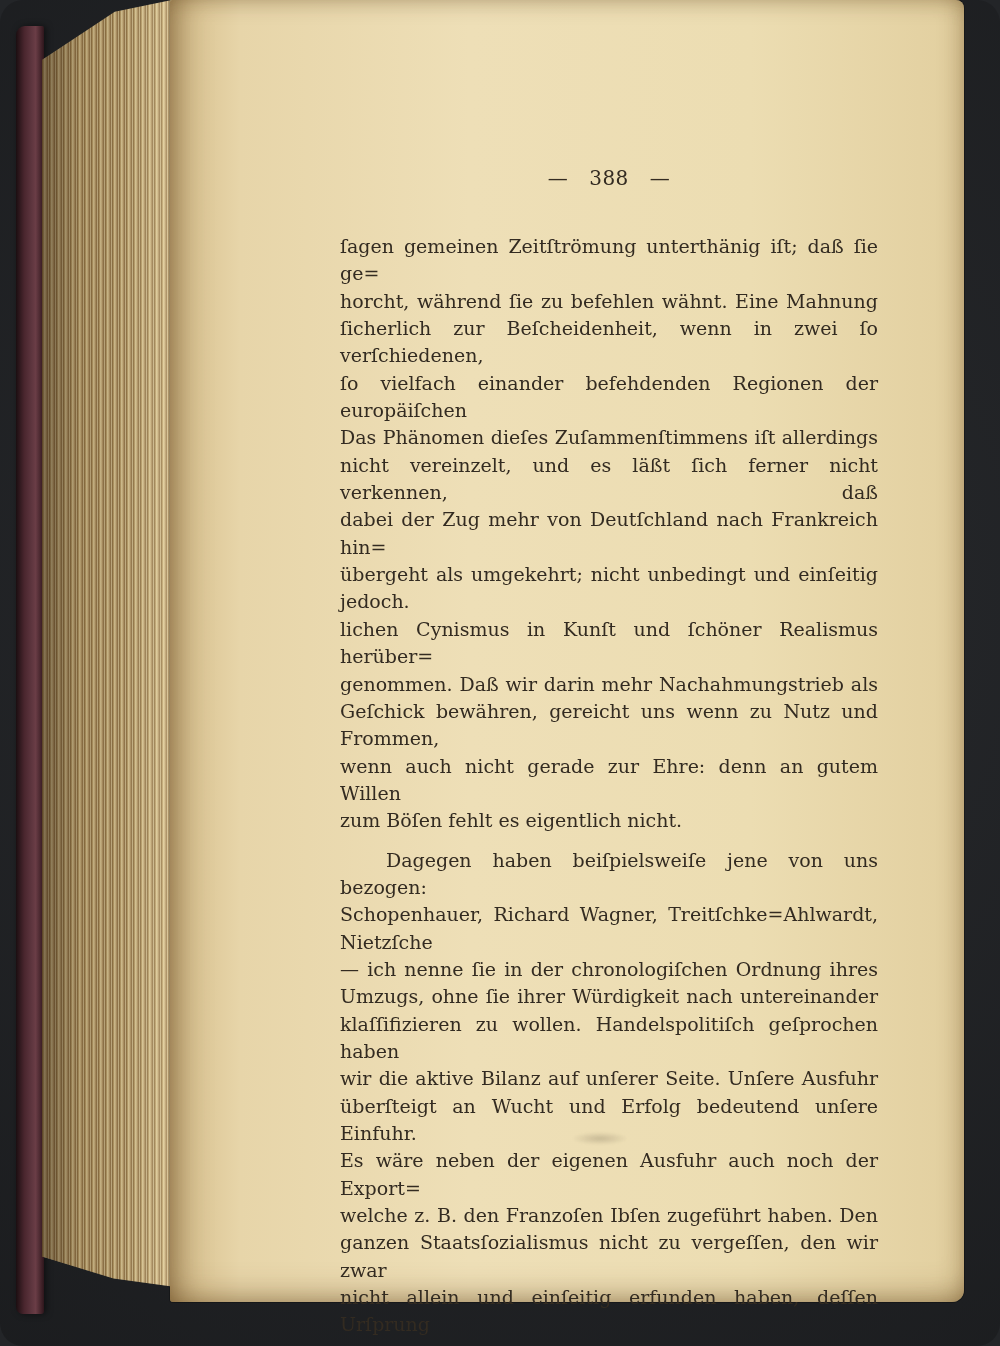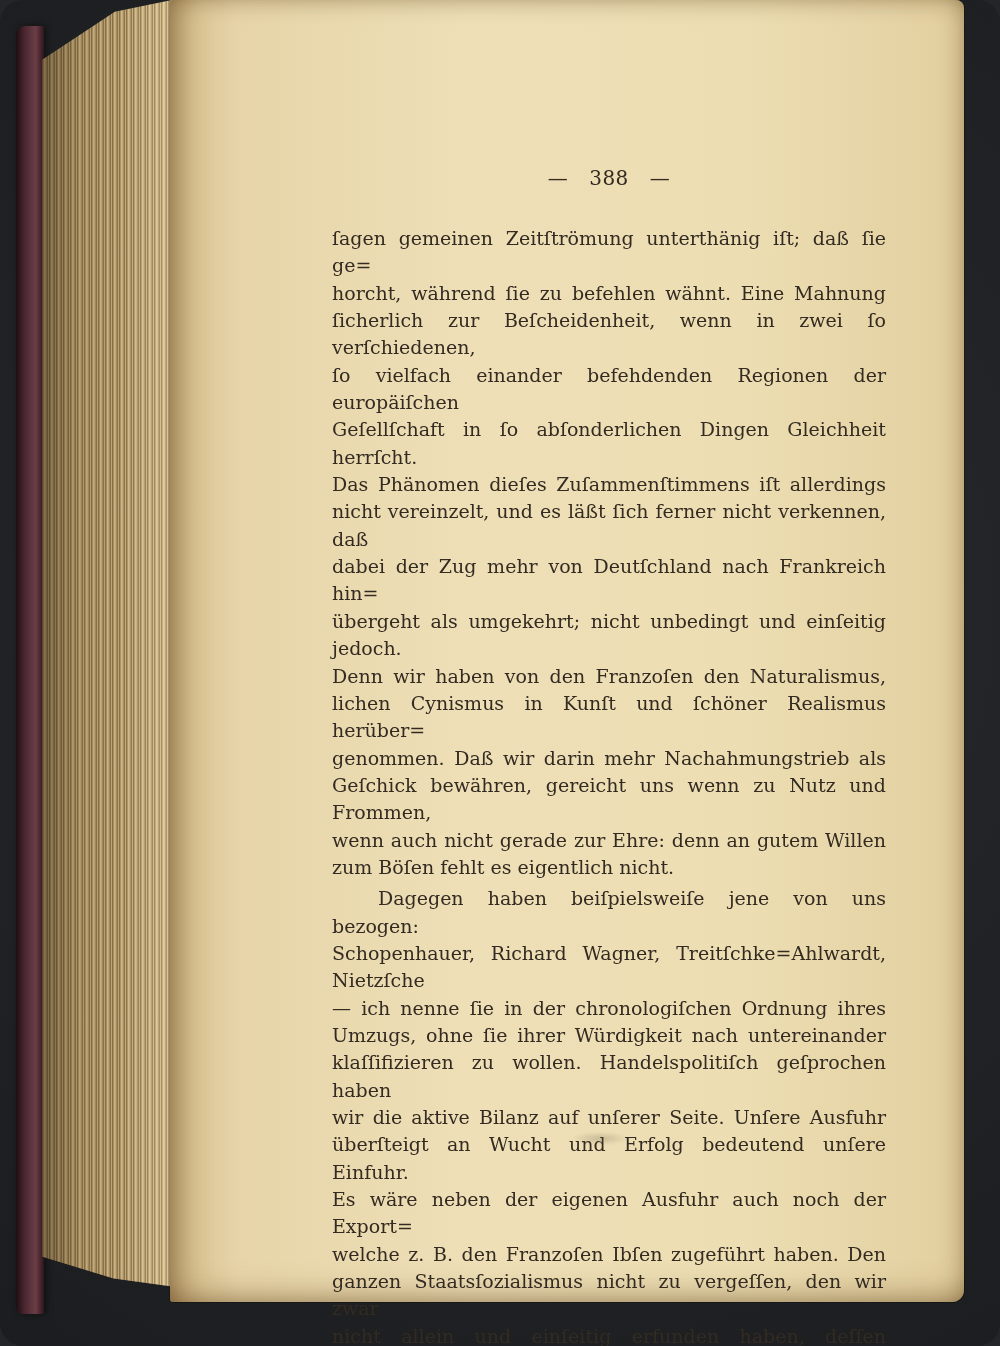--- a/index.html
+++ b/index.html
@@ -44,21 +44,21 @@
   }
   .page-number{
     position:absolute;top:166px;left:158px;width:562px;
     text-align:center;font-size:20px;color:var(--ink,#332b21);
     word-spacing:14px;letter-spacing:.5px;
   }
   .text-block{
     position:absolute;top:221px;left:158px;width:562px;
     font-size:19px;line-height:27.35px;color:var(--ink,#332b21);
   }
-  .para{margin:4px;}
+  .para{margin:12px;}
   .line{
     text-align:justify;
     text-align-last:justify;
     white-space:normal;
   }
   .line.end{text-align-last:left;}
   .line.indent{text-indent:46px;}
   
   .smudge{
     position:absolute;left:402px;top:1132px;width:56px;height:13px;
@@ -79,26 +79,24 @@
 
     <div class="page-number">— 388 —</div>
 
     <div class="text-block">
 
       <div class="para">
         <div class="line">ſagen gemeinen Zeitſtrömung unterthänig iſt; daß ſie ge=</div>
         <div class="line">horcht, während ſie zu befehlen wähnt. Eine Mahnung</div>
         <div class="line">ſicherlich zur Beſcheidenheit, wenn in zwei ſo verſchiedenen,</div>
         <div class="line">ſo vielfach einander befehdenden Regionen der europäiſchen</div>
-        <div class="line">Geſellſchaft in ſo abſonderlichen Dingen Gleichheit herrſcht.</div>
         <div class="line">Das Phänomen dieſes Zuſammenſtimmens iſt allerdings</div>
         <div class="line">nicht vereinzelt, und es läßt ſich ferner nicht verkennen, daß</div>
         <div class="line">dabei der Zug mehr von Deutſchland nach Frankreich hin=</div>
         <div class="line">übergeht als umgekehrt; nicht unbedingt und einſeitig jedoch.</div>
-        <div class="line">Denn wir haben von den Franzoſen den Naturalismus,</div>
         <div class="line">lichen Cynismus in Kunſt und ſchöner Realismus herüber=</div>
         <div class="line">genommen. Daß wir darin mehr Nachahmungstrieb als</div>
         <div class="line">Geſchick bewähren, gereicht uns wenn zu Nutz und Frommen,</div>
         <div class="line">wenn auch nicht gerade zur Ehre: denn an gutem Willen</div>
         <div class="line end">zum Böſen fehlt es eigentlich nicht.</div>
       </div>
 
       <div class="para">
         <div class="line indent">Dagegen haben beiſpielsweiſe jene von uns bezogen:</div>
         <div class="line">Schopenhauer, Richard Wagner, Treitſchke=Ahlwardt, Nietzſche</div>

